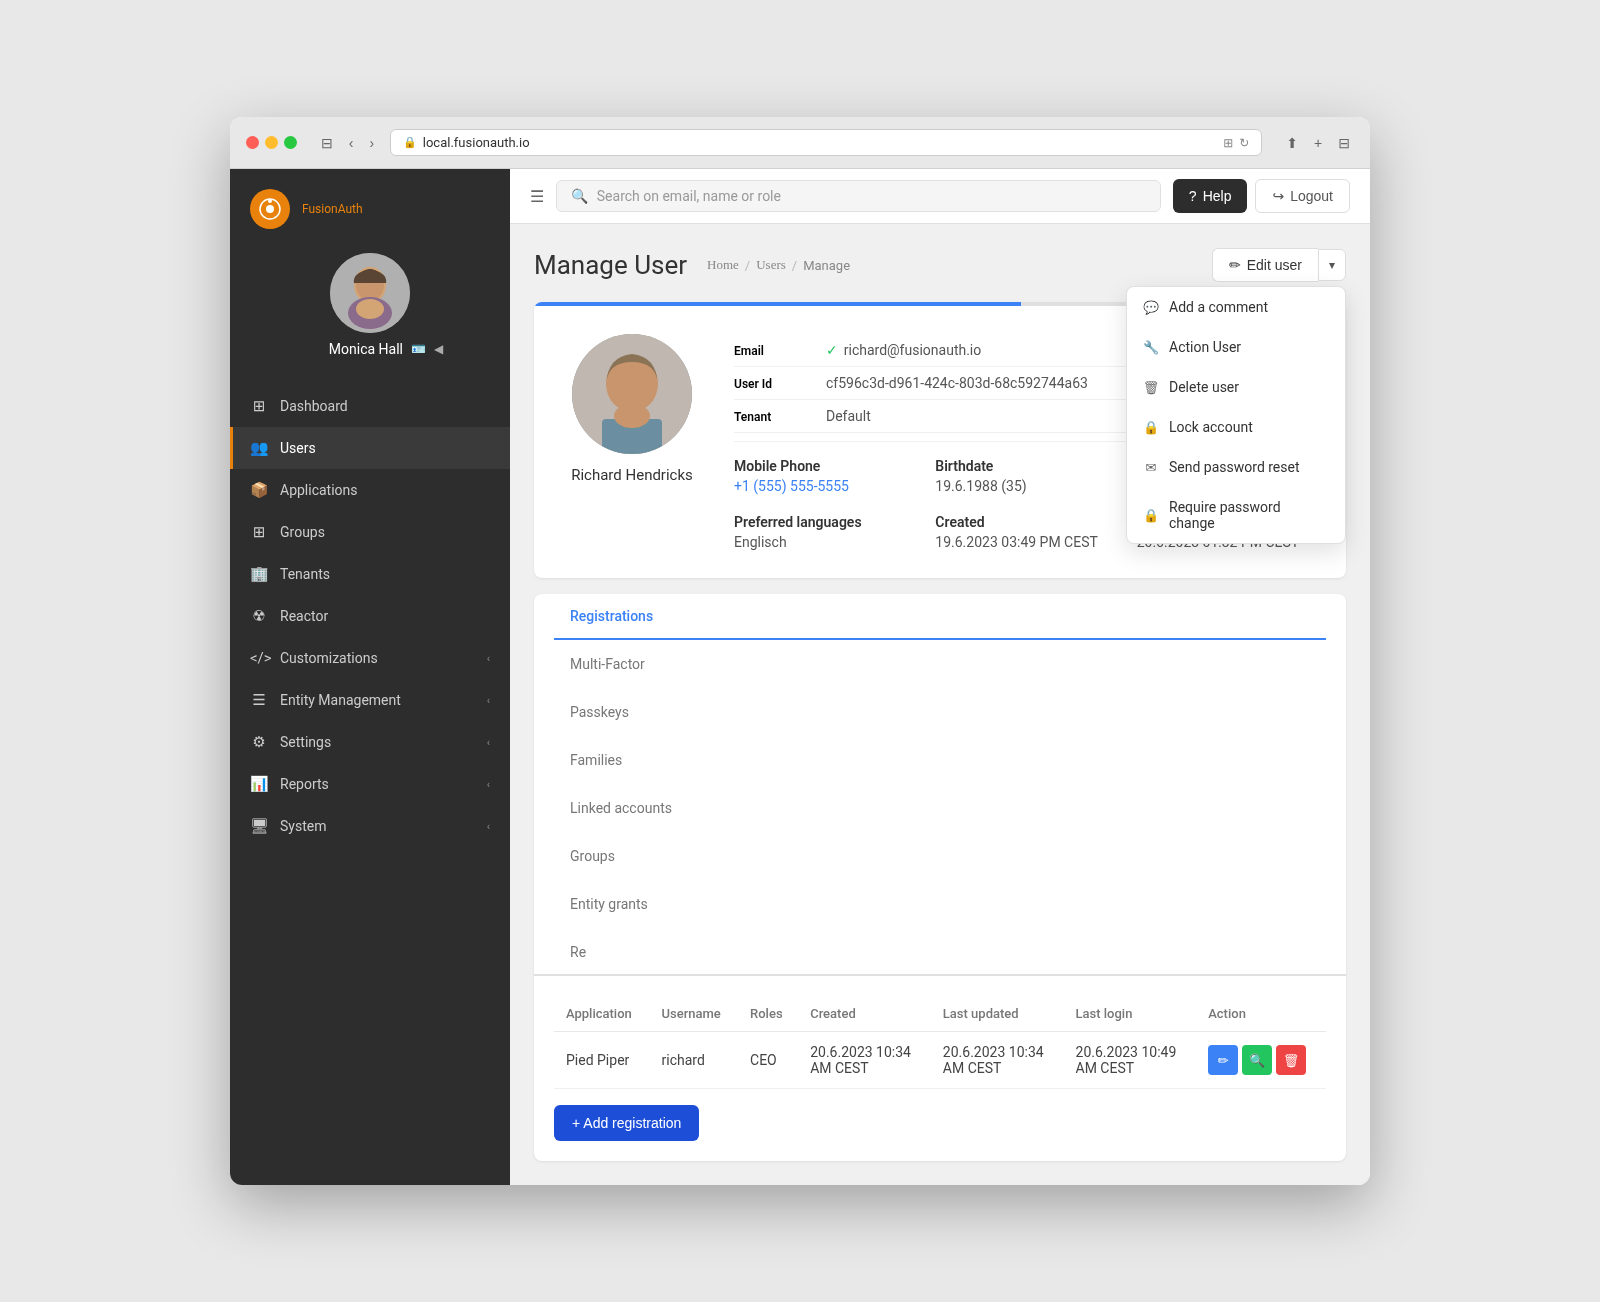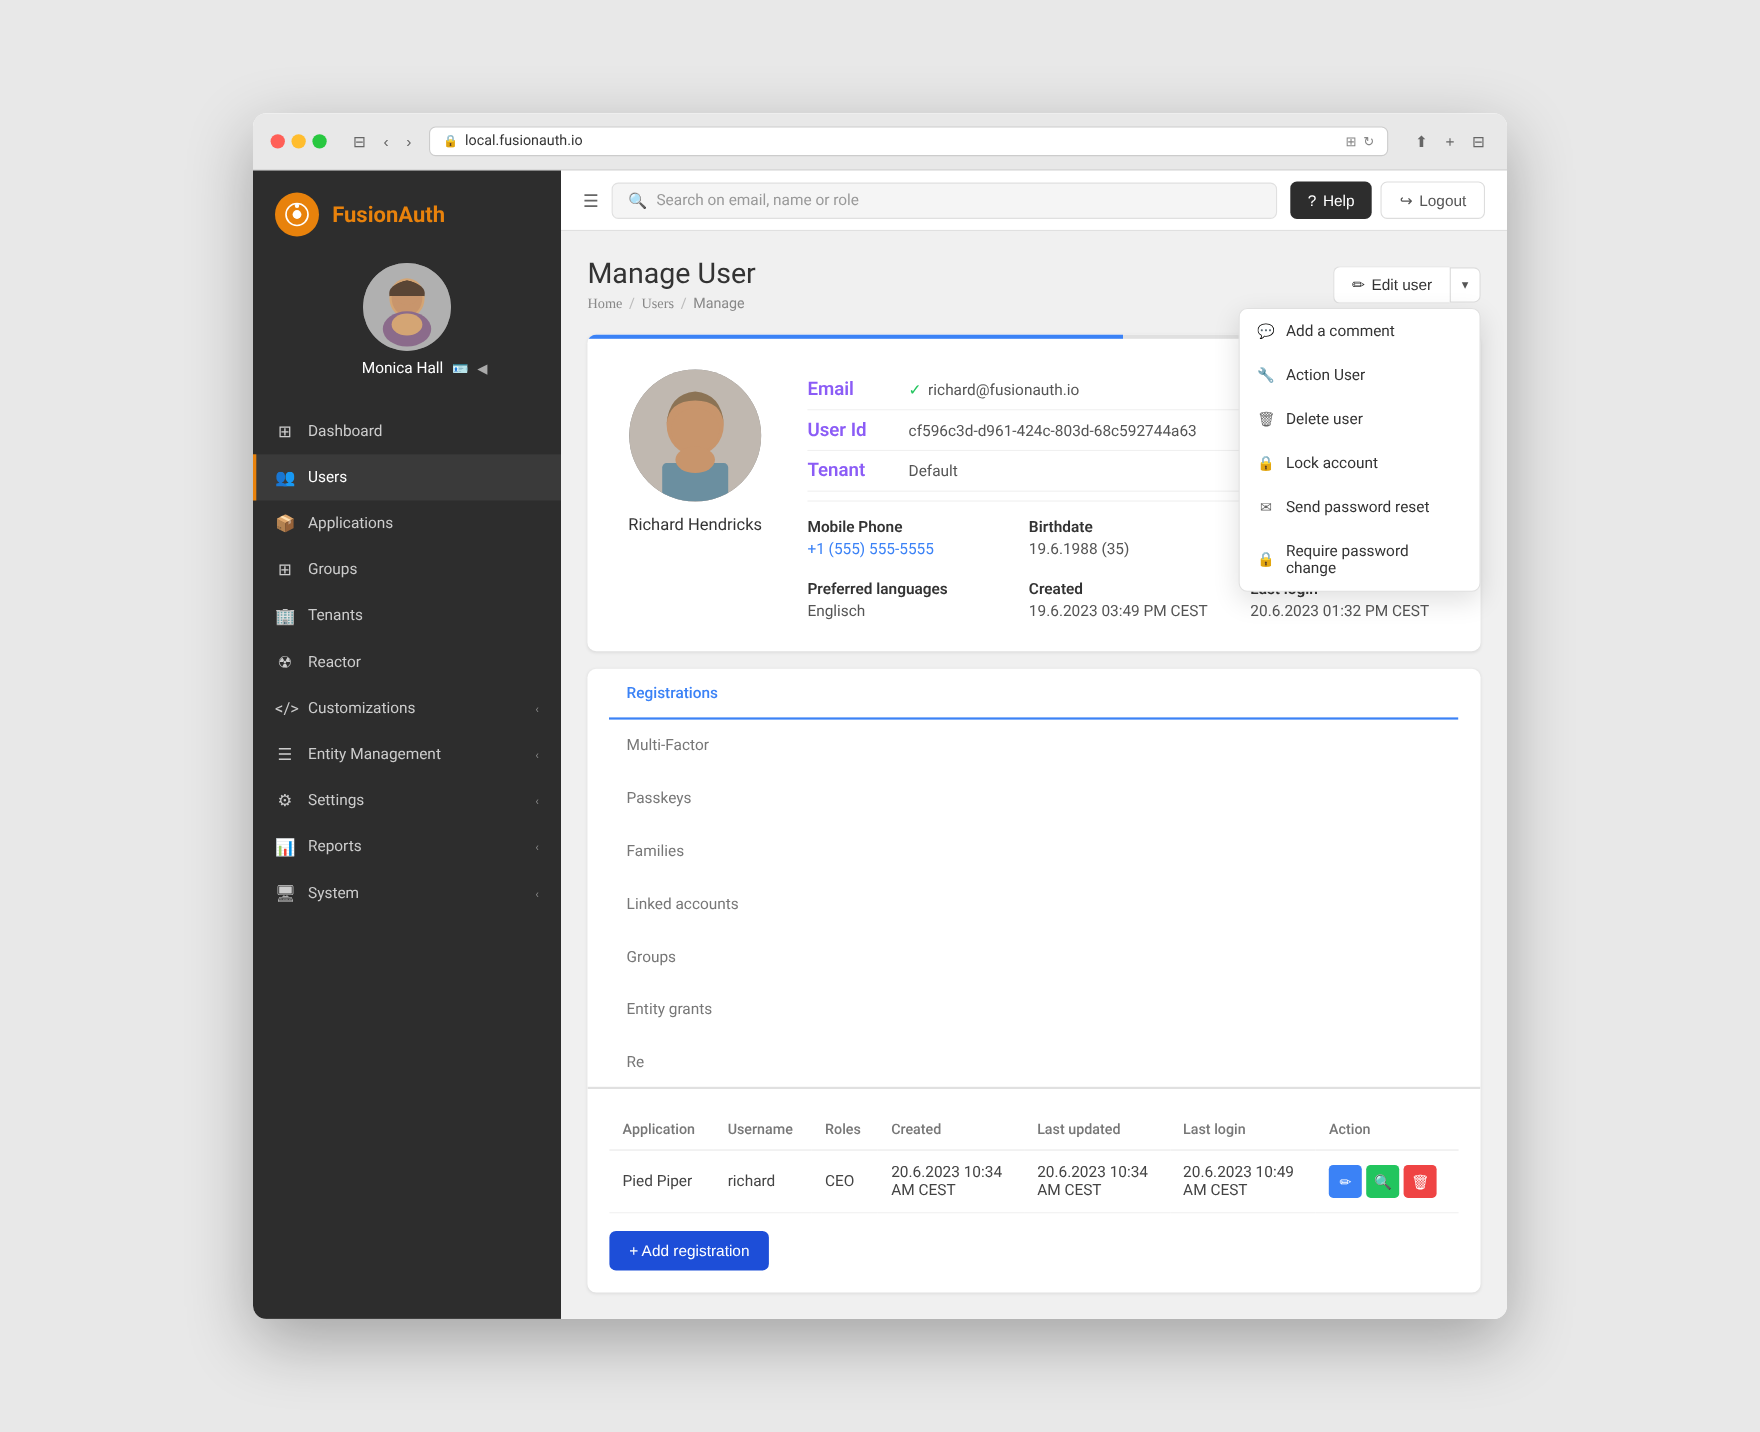--- a/index.html
+++ b/index.html
@@ -102,21 +102,21 @@
       height: 40px;
       background: #e8820c;
       border-radius: 50%;
       display: flex;
       align-items: center;
       justify-content: center;
       font-size: 18px;
       color: #fff;
       flex-shrink: 0;
     }
-    .logo-text { font-size: 20px; font-weight: 700; }
+    .logo-text { font-size: 12px; font-weight: 400; }
     .logo-text span { color: #e8820c; }
     .sidebar-avatar-section {
       padding: 8px 20px 20px;
       display: flex;
       flex-direction: column;
       align-items: center;
       gap: 8px;
     }
     .avatar-circle {
       width: 80px;
@@ -229,22 +229,22 @@
 
     
     .page-header {
       display: flex;
       align-items: center;
       justify-content: space-between;
       margin-bottom: 20px;
     }
     .page-title-section {
       display: flex;
-      flex-direction: column;
-      gap: 4px;
+      flex-direction: row;
+      gap: 20px;
       text-align: center;
     }
     .page-title {
       font-size: 26px;
       font-weight: 400;
       color: #333;
     }
     .breadcrumb {
       display: flex;
       align-items: center;
@@ -351,23 +351,23 @@
     }
     .info-row {
       display: flex;
       align-items: baseline;
       gap: 12px;
       padding: 8px 0;
       border-bottom: 1px solid #f0f0f0;
     }
     .info-row:last-child { border-bottom: none; }
     .info-label {
-      font-size: 17px;
+      font-size: 12px;
       font-weight: 600;
-      color: #8b5cf6;
+      color: #000000;
       min-width: 80px;
     }
     .info-value {
       font-size: 14px;
       color: #555;
     }
     .info-value.email-verified {
       display: flex;
       align-items: center;
       gap: 6px;

